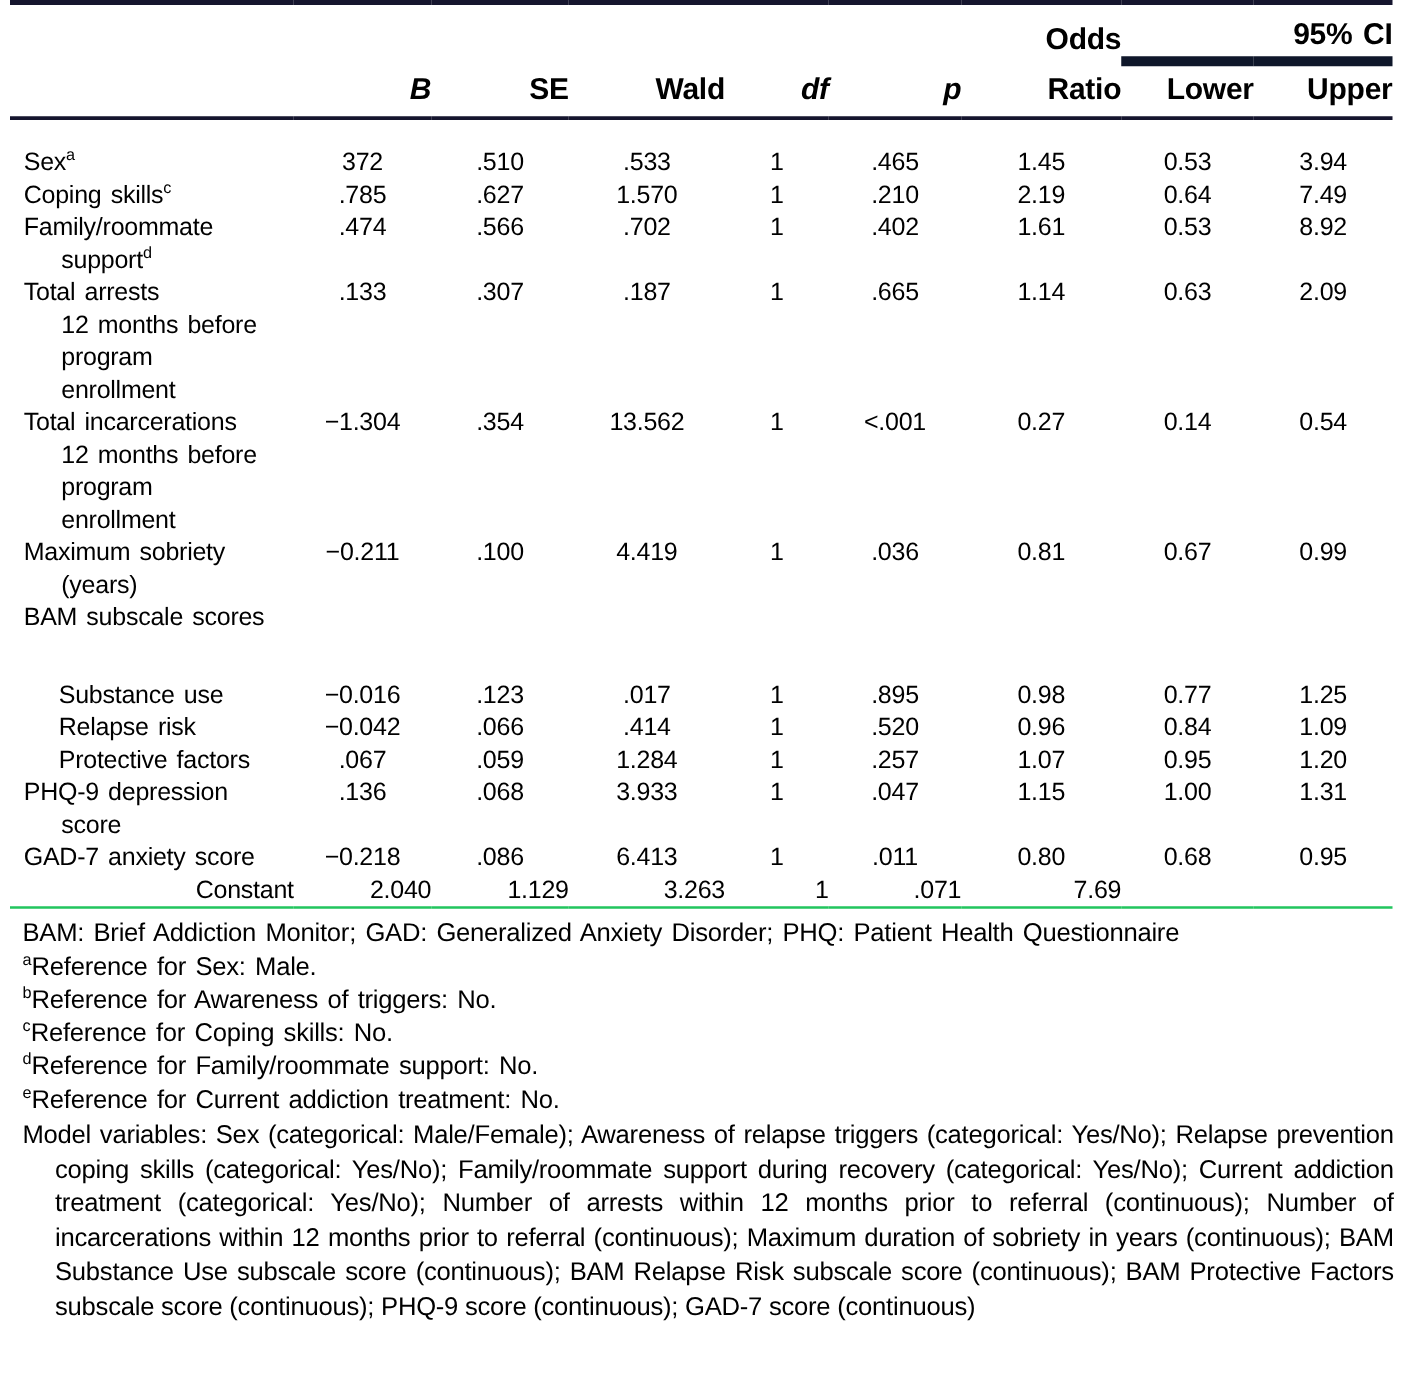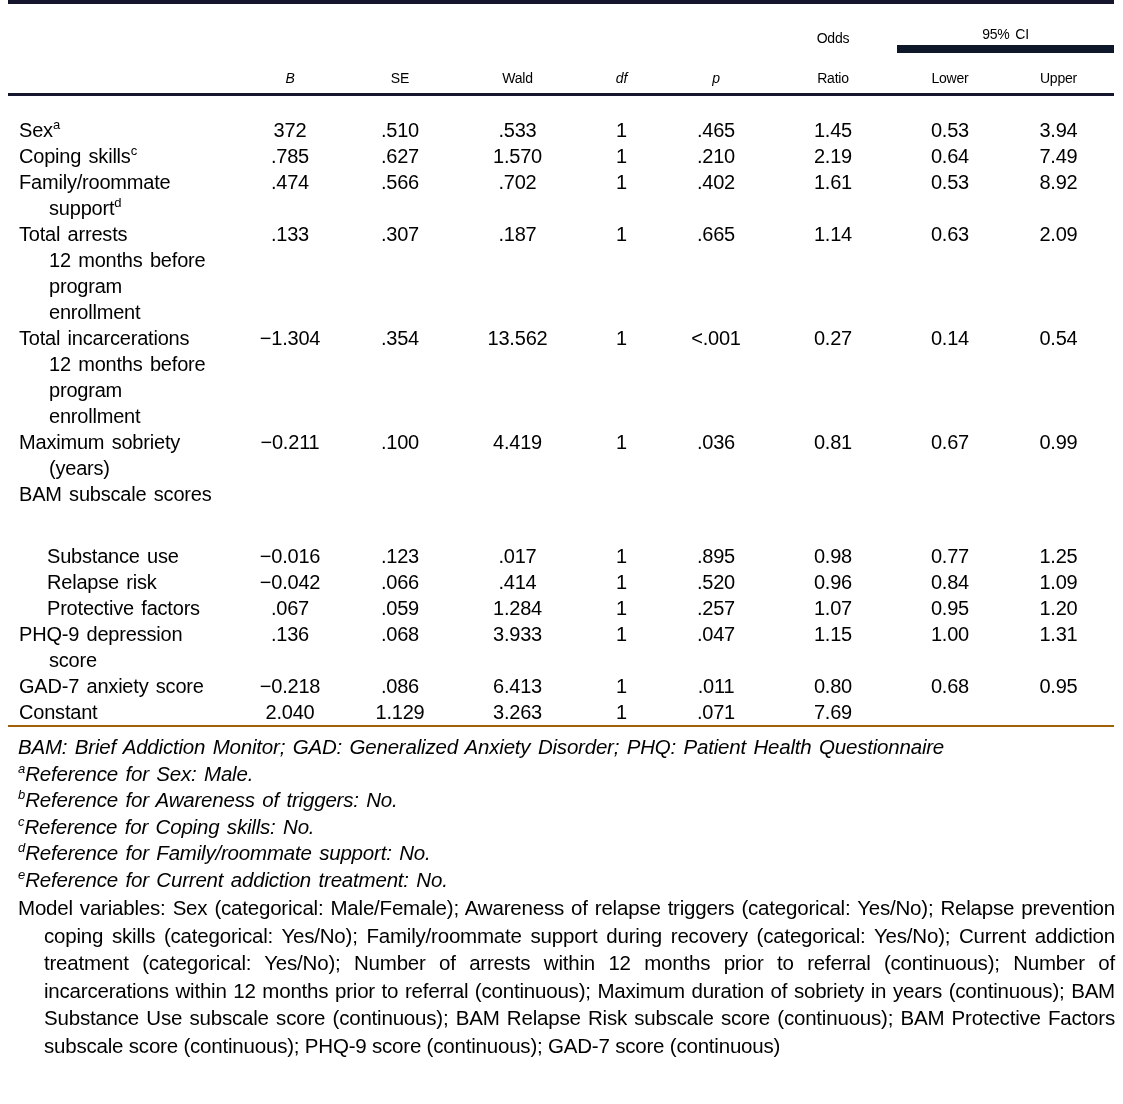--- a/index.html
+++ b/index.html
@@ -19,25 +19,25 @@
   table.stat-table {
     border-collapse: collapse;
     table-layout: fixed;
     width: 1106px;
     border-top: 4px solid #15152e;
     font-size: 20px;
     letter-spacing: -0.2px;
     word-spacing: 2px;
   }
   thead th {
-    font-weight: normal;
+    font-weight: bold;
     vertical-align: bottom;
-    text-align: center;
+    text-align: right;
     padding: 0;
-    font-size: 14px;
+    font-size: 24px;
   }
   thead tr.h1 th { height: 38px; padding-bottom: 3px; }
   thead tr.h2 th { height: 33px; padding-bottom: 7px; border-bottom: 3px solid #15152e; }
   th.it { font-style: italic; }
   th.ci-span { border-bottom: 8px solid #0f172a; }
   tbody td {
     vertical-align: top;
     padding: 0;
     line-height: 26px;
   }
@@ -47,34 +47,34 @@
     padding-left: 41px;
     text-indent: -30px;
     text-align: left;
   }
   td.label.ind {
     padding-left: 39px;
     text-indent: 0;
   }
   td.val { text-align: center; }
   tr.spacer td { height: 36px; }
-  tbody tr.last-row td { border-bottom: 2px solid #a16207; }
+  tbody tr.last-row td { border-bottom: 2px solid #22c55e; text-align: right; }
   sup {
     font-size: 13px;
     line-height: 0;
     letter-spacing: 0;
   }
   .footnotes {
     padding: 7px 0 0 10px;
     font-size: 20.5px;
     line-height: 26.5px;
     letter-spacing: -0.2px;
     word-spacing: 2px;
   }
-  .footnote { margin: 0; font-style: italic; }
+  .footnote { margin: 0; }
   .model-para {
     margin: 1px 0 0 0;
     padding-left: 36px;
     text-indent: -26px;
     text-align: justify;
     font-size: 20.5px;
     line-height: 27.5px;
     letter-spacing: -0.2px;
   }
 </style>

